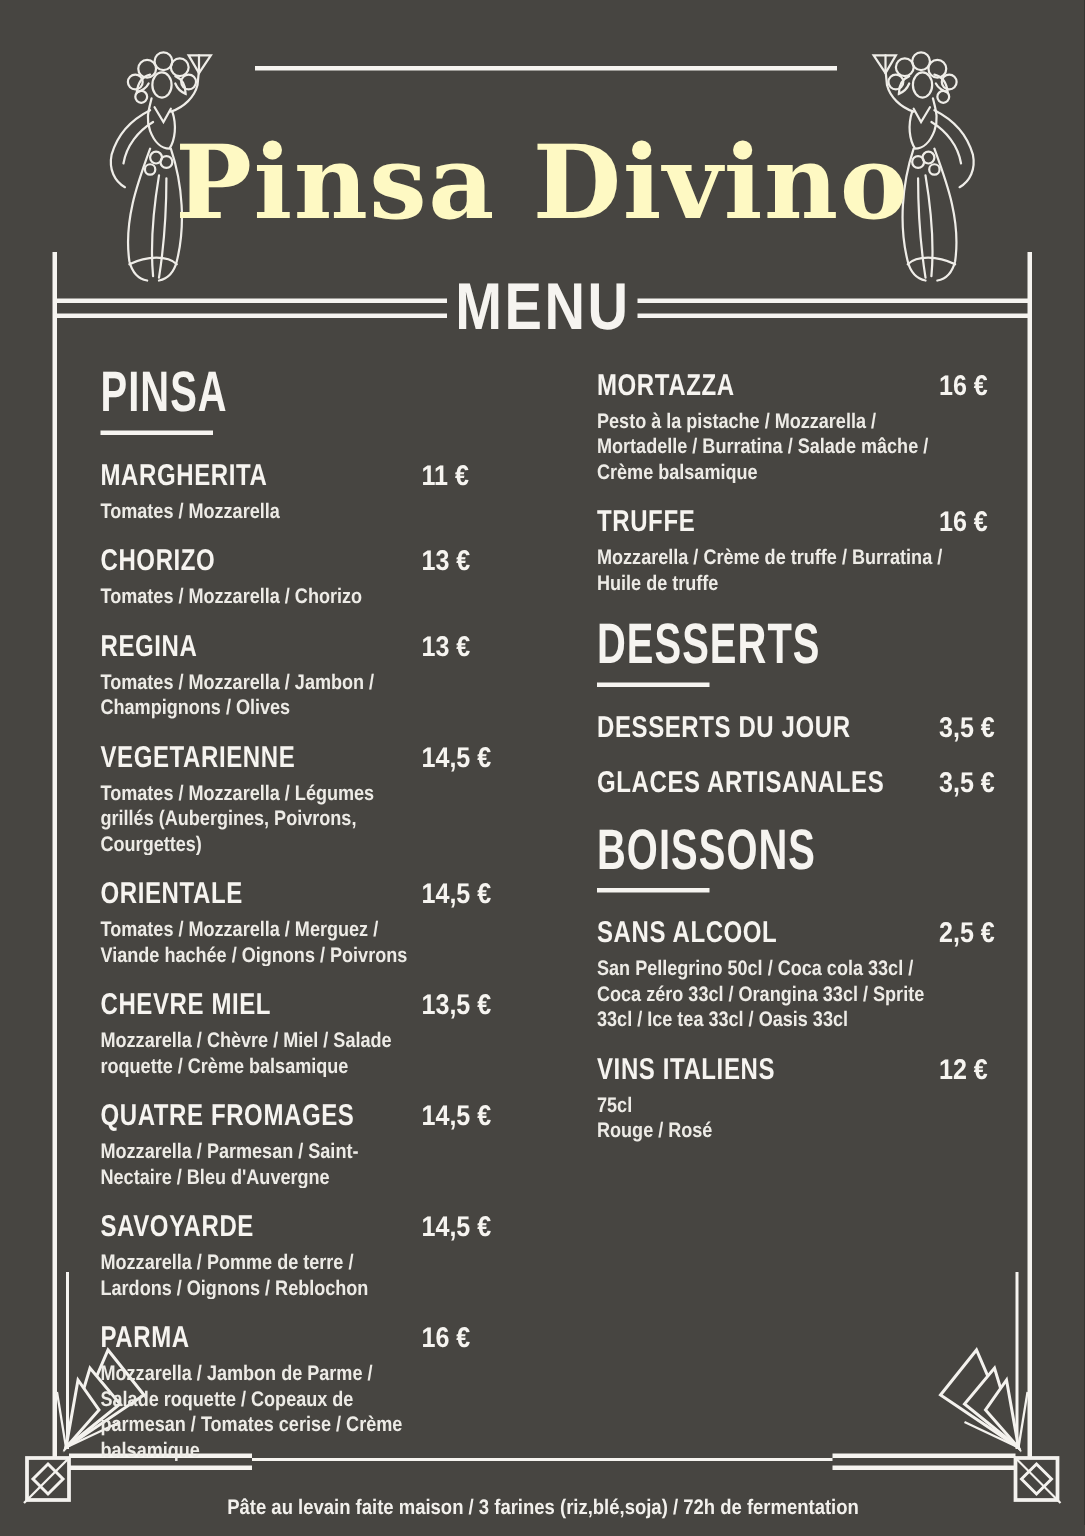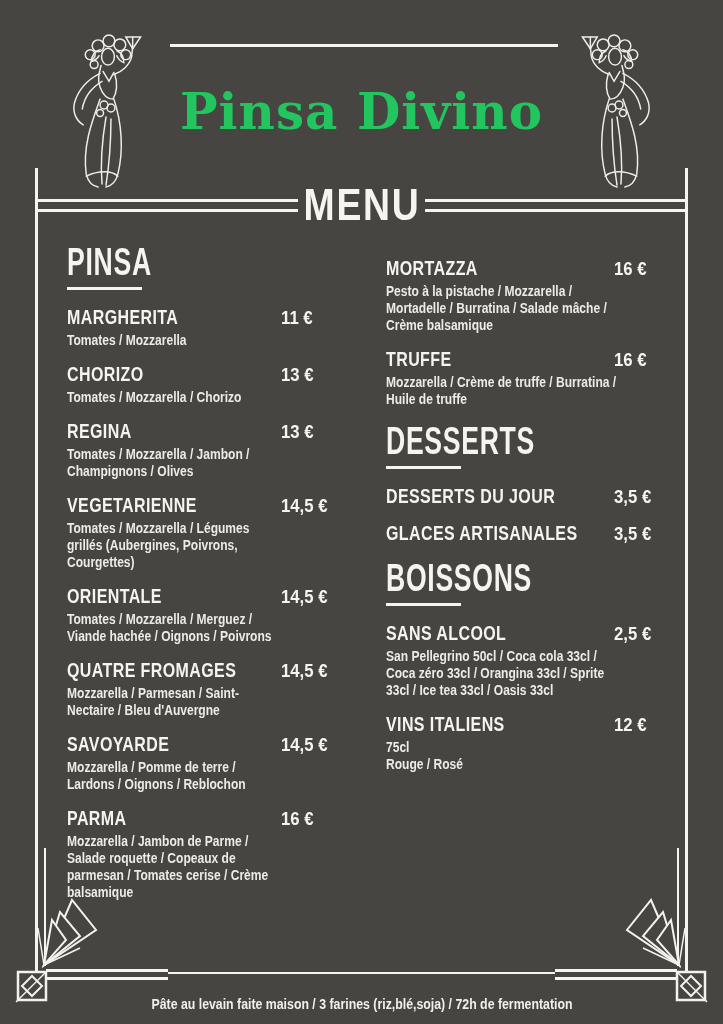--- a/index.html
+++ b/index.html
@@ -11,21 +11,21 @@
     font-family:"Liberation Sans",sans-serif;
     color:#f4f2ee;
     margin:0 auto;
   }
   .line{position:absolute;background:#f6f4f0;}
   
   .top-line{left:170px;top:44px;width:388px;height:3px;}
   .brand-title{
     position:absolute;left:50%;top:82px;transform:translateX(-50%);
     font-family:"DejaVu Serif",serif;font-weight:bold;
-    font-size:50px;white-space:nowrap;color:#22c55e;
+    font-size:68px;white-space:nowrap;color:#fef9c3;
     letter-spacing:1px;
   }
   .figure{position:absolute;top:30px;width:104px;height:158px;}
   .figure-left{left:54px;}
   .figure-right{left:565px;transform:scaleX(-1);}
   .figure svg{width:100%;height:100%;}
   .sketch{stroke:#efede8;fill:none;stroke-width:1.5;stroke-linecap:round;}
   
   .band-l1{left:36px;top:199px;width:262px;height:3px;}
   .band-l2{left:36px;top:209px;width:262px;height:3px;}
@@ -48,21 +48,21 @@
   .b-right-1{left:555px;top:969px;width:122px;height:3px;}
   .b-right-2{left:555px;top:977px;width:122px;height:3px;}
   .corner{position:absolute;top:886px;width:120px;height:120px;}
   .corner-left{left:8px;}
   .corner-right{left:595px;transform:scaleX(-1);}
   .deco{stroke:#f4f2ee;fill:none;}
   .deco-fill{stroke:#f4f2ee;fill:#474541;}
   
   .col{position:absolute;}
   .col-left{left:67px;top:224px;width:250px;margin-top:19px;}
-  .col-right{left:386px;top:246px;width:280px;margin-top:11px;}
+  .col-right{left:398px;top:246px;width:280px;}
   .section-title{
     font-size:38px;font-weight:bold;line-height:38px;letter-spacing:1px;
     transform:scaleX(0.70);transform-origin:left center;white-space:nowrap;
     color:#f6f4f0;
   }
   .section-underline{width:75px;height:3px;background:#f6f4f0;margin:6px 0 16px 0;}
   .item{position:relative;margin-bottom:14px;}
   .item-name{
     display:inline-block;font-size:20px;font-weight:bold;line-height:23px;
     letter-spacing:0.5px;transform:scaleX(0.80);transform-origin:left center;
@@ -225,20 +225,25 @@
       <span class="item-name">VEGETARIENNE</span>
       <span class="item-price">14,5 €</span>
       <div class="item-desc">Tomates / Mozzarella / Légumes grillés (Aubergines, Poivrons, Courgettes)</div>
     </div>
     <div class="item">
       <span class="item-name">ORIENTALE</span>
       <span class="item-price">14,5 €</span>
       <div class="item-desc">Tomates / Mozzarella / Merguez / Viande hachée / Oignons / Poivrons</div>
     </div>
     <div class="item">
+      <span class="item-name">CHEVRE MIEL</span>
+      <span class="item-price">13,5 €</span>
+      <div class="item-desc">Mozzarella / Chèvre / Miel / Salade roquette / Crème balsamique</div>
+    </div>
+    <div class="item">
       <span class="item-name">QUATRE FROMAGES</span>
       <span class="item-price">14,5 €</span>
       <div class="item-desc">Mozzarella / Parmesan / Saint-Nectaire / Bleu d'Auvergne</div>
     </div>
     <div class="item">
       <span class="item-name">SAVOYARDE</span>
       <span class="item-price">14,5 €</span>
       <div class="item-desc">Mozzarella / Pomme de terre / Lardons / Oignons / Reblochon</div>
     </div>
     <div class="item">

